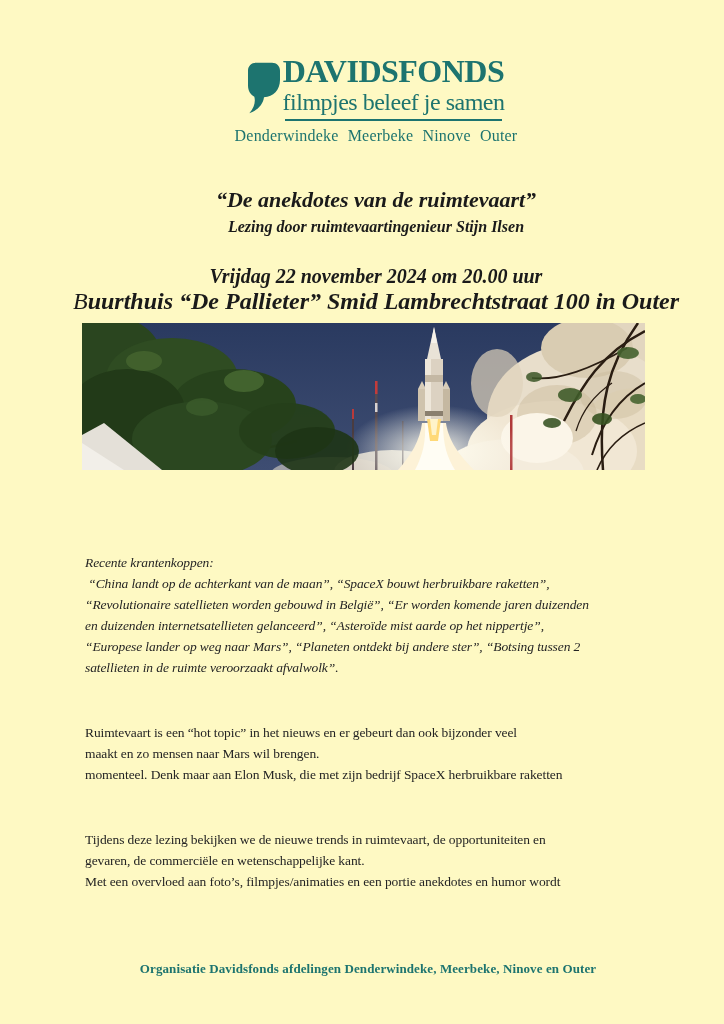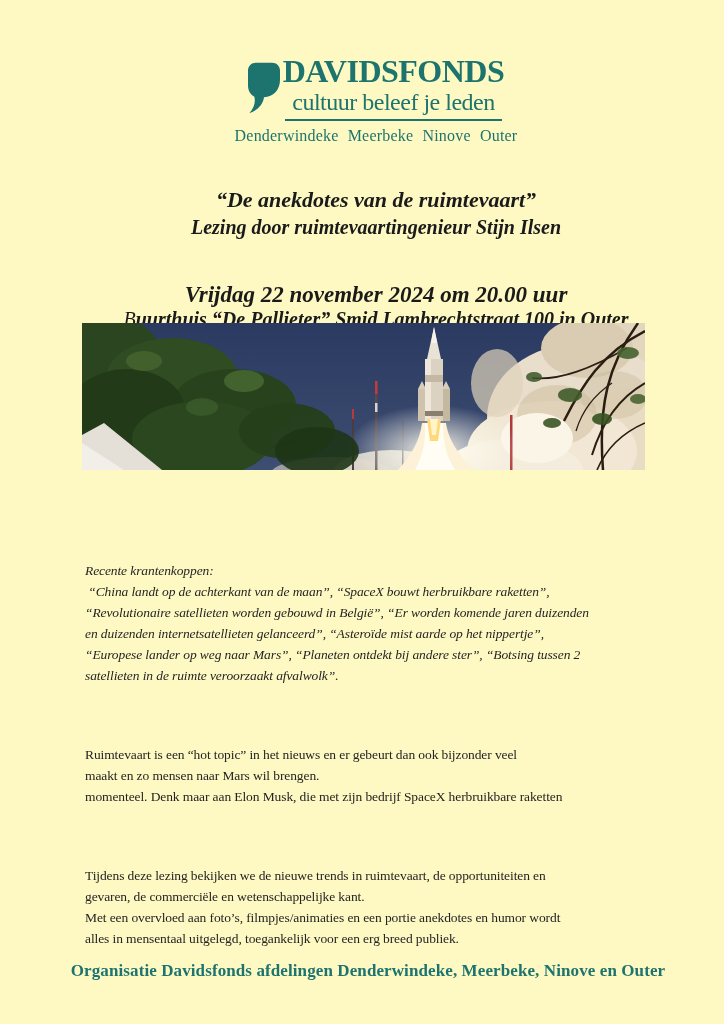--- a/index.html
+++ b/index.html
@@ -25,55 +25,55 @@
   .brand-row{display:flex;align-items:flex-start;}
   .logo-mark{width:32px;height:62px;margin-top:3px;margin-right:3px;}
   .brand-col{display:flex;flex-direction:column;align-items:center;}
   .brand{font-size:32px;font-weight:bold;letter-spacing:-0.5px;color:var(--teal);line-height:34px;}
   .tagline{font-size:24px;letter-spacing:-0.5px;color:var(--teal);line-height:26px;margin-top:1px;}
   .logo-rule{align-self:stretch;height:2px;background:var(--teal);margin:4px 2px 0 2px;border:none;}
   .towns{font-size:16px;color:var(--teal);margin-top:6px;word-spacing:5px;letter-spacing:0.2px;}
   
   .headings{position:absolute;top:186px;left:28px;right:0;text-align:center;color:var(--heading);}
   .ev-title{font-size:22px;font-weight:bold;font-style:italic;line-height:28px;}
-  .ev-subtitle{font-size:20px;font-weight:bold;font-style:italic;line-height:26px;}
+  .ev-subtitle{font-size:16px;font-weight:bold;font-style:italic;line-height:26px;}
   .ev-gap{height:24px;}
-  .ev-date{font-size:23px;font-weight:bold;font-style:italic;line-height:25px;margin-top:18px;}
-  .ev-loc{font-size:20px;font-weight:bold;font-style:italic;line-height:25px;}
+  .ev-date{font-size:20px;font-weight:bold;font-style:italic;line-height:25px;}
+  .ev-loc{font-size:24px;font-weight:bold;font-style:italic;line-height:25px;}
   .ev-loc .first{font-weight:normal;}
   
   .photo{position:absolute;left:82px;top:323px;width:563px;height:147px;overflow:hidden;}
   .photo svg{display:block;}
   
   .bodytext{
     position:absolute;left:85px;top:502px;width:578px;
     font-size:13.5px;line-height:21px;letter-spacing:-0.1px;
     white-space:pre-wrap;
   }
-  .block{margin-top:16px;}
-  .block:first-child{margin-top:16px;}
+  .block{margin-top:2px;}
+  .block:first-child{margin-top:8px;}
   .italic{font-style:italic;}
   
   .footer{position:absolute;top:961px;left:12px;right:0;text-align:center;
-    font-size:17px;font-weight:bold;color:var(--teal);letter-spacing:0.1px;}
+    font-size:13px;font-weight:bold;color:var(--teal);letter-spacing:0.1px;}
 </style>
 </head>
 <body>
 
 <div class="page">
 
   <div class="logo-wrap">
     <div class="logo-block">
       <div class="brand-row">
         <svg class="logo-mark" viewBox="0 0 48 76" xmlns="http://www.w3.org/2000/svg">
           <path fill="#1d746f" d="M12 0 H36 C43 0 48 5 48 12 V26 C48 41 38 51 24 52 C22.5 63 14.5 71.5 2 76 C9.5 67 11.5 59 9.5 51 C3.5 48 0 42 0 34 V12 C0 5 5 0 12 0 Z"></path>
         </svg>
         <div class="brand-col">
           <div class="brand">DAVIDSFONDS</div>
-          <div class="tagline">cultuur beleef je leden</div>
+          <div class="tagline">filmpjes beleef je samen</div>
           <div class="logo-rule"></div>
         </div>
       </div>
       <div class="towns">Denderwindeke Meerbeke Ninove Outer</div>
     </div>
   </div>
 
   <div class="headings">
     <div class="ev-title">“De anekdotes van de ruimtevaart”</div>
     <div class="ev-subtitle">Lezing door ruimtevaartingenieur Stijn Ilsen</div>
@@ -176,20 +176,20 @@
         <ellipse cx="470" cy="100" rx="9" ry="5" fill="#3a5526" opacity="0.9"></ellipse>
         <ellipse cx="556" cy="76" rx="8" ry="5" fill="#476530" opacity="0.9"></ellipse>
         <ellipse cx="452" cy="54" rx="8" ry="5" fill="#3a5526" opacity="0.85"></ellipse>
       </g>
     </svg>
   </div>
 
   <div class="bodytext">
     <div class="block italic"><div>Recente krantenkoppen:</div><div> “China landt op de achterkant van de maan”, “SpaceX bouwt herbruikbare raketten”,</div><div>“Revolutionaire satellieten worden gebouwd in België”, “Er worden komende jaren duizenden</div><div>en duizenden internetsatellieten gelanceerd”, “Asteroïde mist aarde op het nippertje”,</div><div>“Europese lander op weg naar Mars”, “Planeten ontdekt bij andere ster”, “Botsing tussen 2</div><div>satellieten in de ruimte veroorzaakt afvalwolk”.</div></div>
     <div class="block"><div>Ruimtevaart is een “hot topic” in het nieuws en er gebeurt dan ook bijzonder veel</div><div>maakt en zo mensen naar Mars wil brengen.</div><div>momenteel. Denk maar aan Elon Musk, die met zijn bedrijf SpaceX herbruikbare raketten</div></div>
-    <div class="block"><div>Tijdens deze lezing bekijken we de nieuwe trends in ruimtevaart, de opportuniteiten en</div><div>gevaren, de commerciële en wetenschappelijke kant.</div><div>Met een overvloed aan foto’s, filmpjes/animaties en een portie anekdotes en humor wordt</div><div>alles in mensentaal uitgelegd, toegankelijk voor een erg breed publiek.</div></div>
+    <div class="block"><div>Tijdens deze lezing bekijken we de nieuwe trends in ruimtevaart, de opportuniteiten en</div><div>gevaren, de commerciële en wetenschappelijke kant.</div><div>Met een overvloed aan foto’s, filmpjes/animaties en een portie anekdotes en humor wordt</div></div>
     
     
   </div>
 
   <div class="footer">Organisatie Davidsfonds afdelingen Denderwindeke, Meerbeke, Ninove en Outer</div>
 
 </div>
 
 </body></html>

